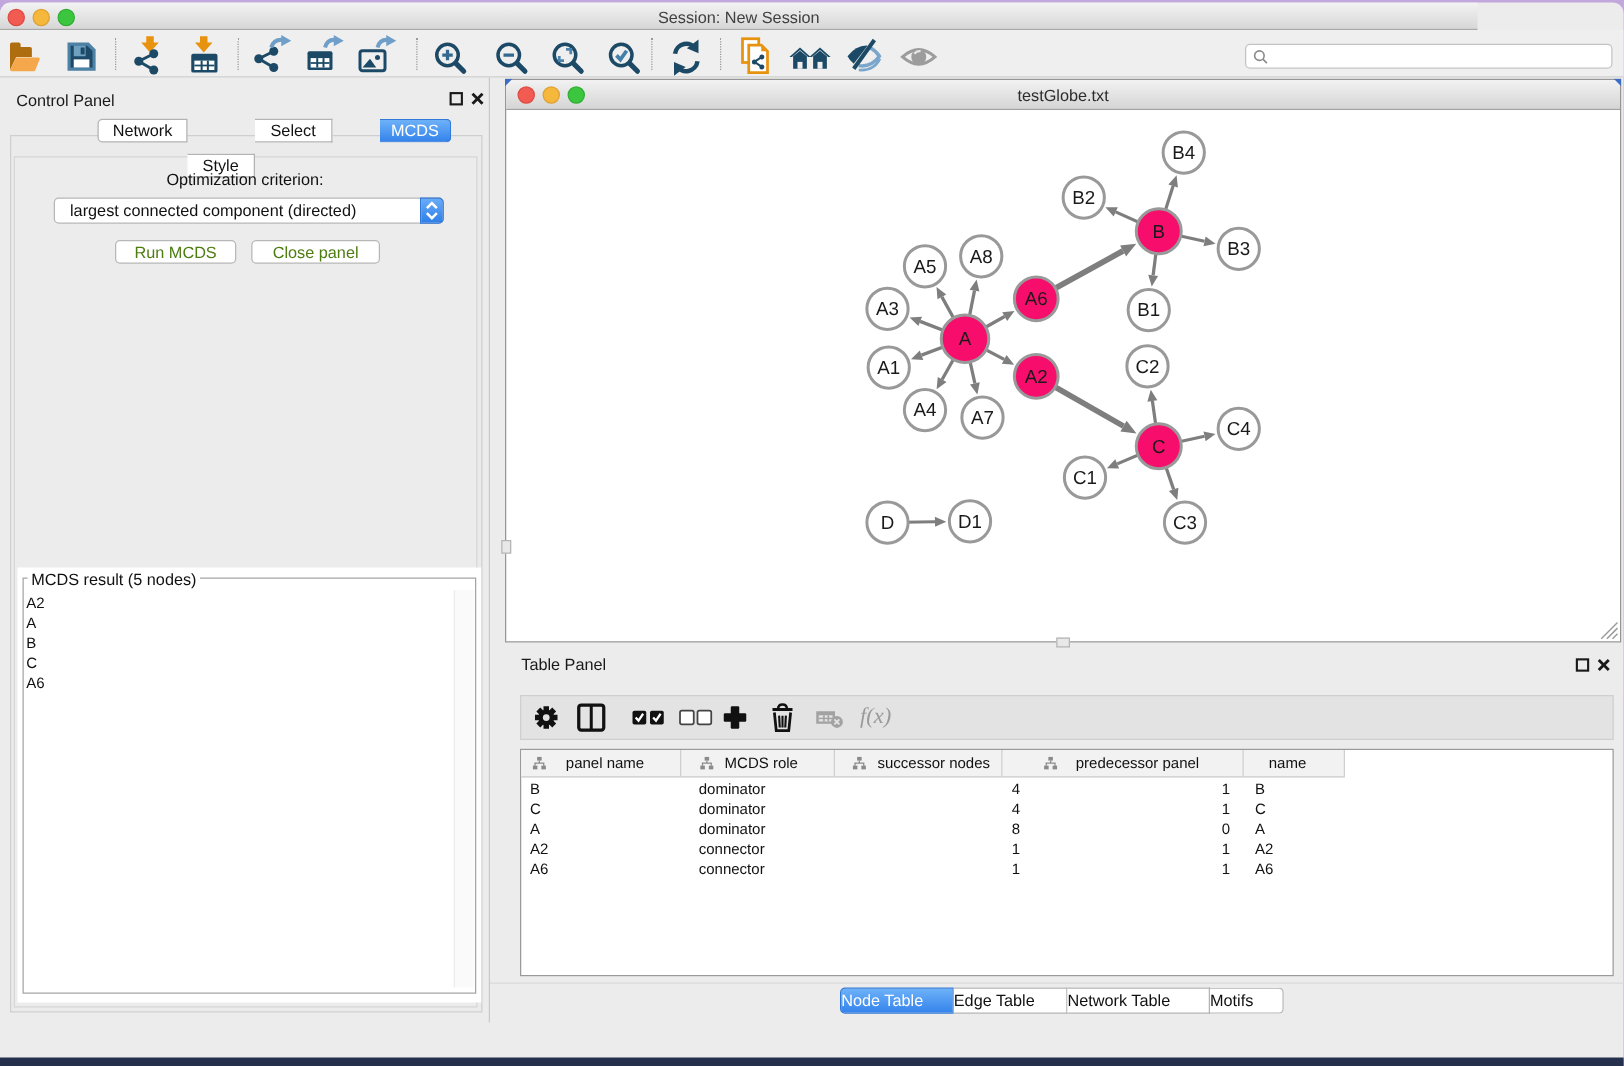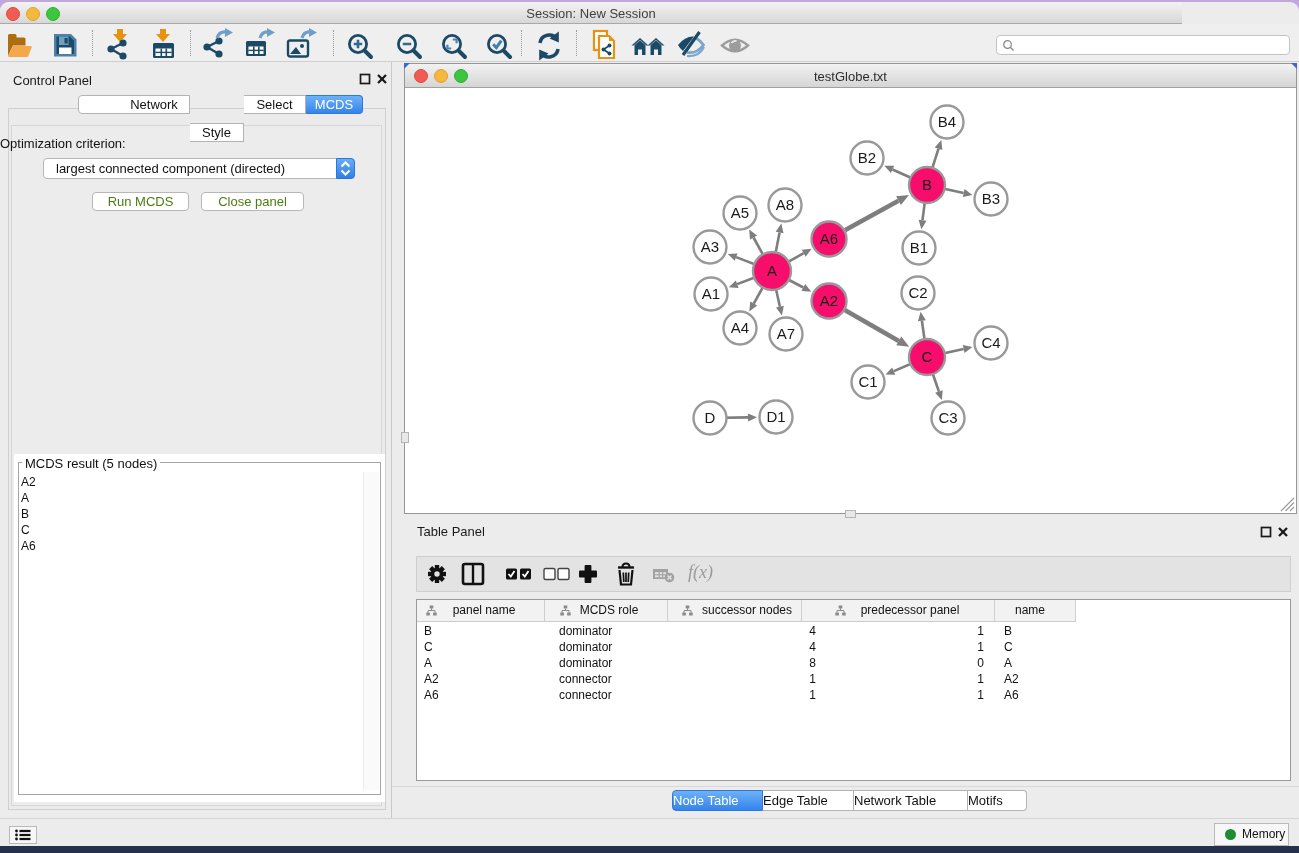--- a/index.html
+++ b/index.html
@@ -12,25 +12,25 @@
 #title{width:100%;text-align:center;top:4px;font-size:13px;color:#404040;}
 .tl{width:12px;height:12px;border-radius:50%;top:5px;}
 #toolbar{left:0;top:22px;width:1299px;height:37px;background:#efefef;border-bottom:1px solid #cfcfcf;}
 .sep{top:6px;height:26px;width:0;border-left:1px dotted #9a9a9a;}
 #search{left:996px;top:11px;width:292px;height:18px;background:#fff;border:1px solid #c3c3c3;border-radius:4px;}
 
 #cp-title{left:13px;top:71px;font-size:13px;color:#1a1a1a;}
 #cp-tabs{left:78px;top:93px;height:19px;}
 .tab{float:left;height:17px;line-height:17px;font-size:13px;text-align:center;background:#fff;border:1px solid #b3b3b3;border-left:none;color:#111;padding:0;}
 .tab.first{border-left:1px solid #b3b3b3;border-radius:4px 0 0 4px;}
-.tab.last{border-radius:0 4px 4px 0;}
+.tab.last{border-radius:0 4px 4px 0;margin-left:38px;}
 .tab.sel{background:linear-gradient(#6db1f8,#3584ec);color:#fff;border-color:#3079d8;}
 #cp-outer{left:8px;top:106px;width:376px;height:700px;background:#ebebeb;border:1px solid #cfcfcf;}
 #cp-inner{left:11px;top:123px;width:369px;height:679px;background:#ececec;border:1px solid #d6d6d6;}
-#opt-label{left:0;top:134px;width:392px;font-size:13px;color:#111;}
+#opt-label{left:0;top:134px;width:392px;text-align:center;font-size:13px;color:#111;}
 #dd{left:43px;top:156px;width:310px;height:19px;background:#fff;border:1px solid #b7b7b7;border-radius:4px;}
 #dd-text{left:12px;top:2px;font-size:13px;color:#111;white-space:nowrap;}
 #dd-btn{right:-1px;top:-1px;width:17px;height:19px;background:linear-gradient(#69acf8,#2f7fe9);border-radius:0 4px 4px 0;border:1px solid #2e76d8;}
 .btn{height:17px;background:#fff;border:1px solid #b7b7b7;border-radius:4px;font-size:13px;text-align:center;line-height:17px;color:#4d7c0f;}
 #white-sub{left:14px;top:452px;width:371px;height:348px;background:#fff;}
 #groupbox{left:18px;top:460px;width:361px;height:331px;border:1px solid #a5a5a5;}
 #gb-label{left:22px;top:454px;background:#fff;padding:0 3px;font-size:13px;color:#111;}
 #mcds-list{left:21px;top:472px;width:341px;font-size:12px;color:#111;line-height:16px;}
 #scrolltrack{left:363px;top:470px;width:15px;height:318px;background:#fafafa;border-left:1px solid #ededed;}
 #vdivider{left:391px;top:60px;width:1px;height:756px;background:#c9c9c9;}
@@ -191,21 +191,21 @@
   <svg class="abs" style="left:359px;top:71px" width="12" height="12" viewBox="0 0 12 12">
         <rect x="1.5" y="1.5" width="9" height="9" fill="none" stroke="#1a1a1a" stroke-width="1.7"></rect>
       </svg>
       <svg class="abs" style="left:376px;top:71px" width="12" height="12" viewBox="0 0 12 12">
         <line x1="2" y1="2" x2="10" y2="10" stroke="#1a1a1a" stroke-width="2.3"></line>
         <line x1="10" y1="2" x2="2" y2="10" stroke="#1a1a1a" stroke-width="2.3"></line>
       </svg>
   <div id="cp-outer" class="abs"></div>
   <div id="cp-inner" class="abs"></div>
   <div id="cp-tabs" class="abs">
-    <div class="tab first" style="width:70px;padding-left:40px;">Network</div>
+    <div class="tab first" style="width:70px;">Network</div>
     <div class="tab" style="width:53px;margin-top:28px;">Style</div>
     <div class="tab" style="width:61px;">Select</div>
     <div class="tab sel last" style="width:56px;">MCDS</div>
   </div>
   <div id="opt-label" class="abs">Optimization criterion:</div>
   <div id="dd" class="abs">
     <div id="dd-text" class="abs">largest connected component (directed)</div>
     <div id="dd-btn" class="abs">
           <svg class="abs" style="left:3px;top:2px" width="11" height="15" viewBox="0 0 11 15">
             <path d="M1.5,5.5 L5.5,1.5 L9.5,5.5" fill="none" stroke="#fff" stroke-width="2"></path>
@@ -440,31 +440,15 @@
     <div class="row abs" style="left:468px;top:87px;width:99px;text-align:right;">1</div>
     <div class="row abs" style="left:587px;top:87px;">A6</div>
   </div>
   <div class="abs" style="left:392px;top:784px;width:907px;height:1px;background:#d9d9d9;"></div>
   <div id="tabs2" class="abs">
     <div class="tab2 sel first" style="width:89px;">Node Table</div>
     <div class="tab2" style="width:90px;">Edge Table</div>
     <div class="tab2" style="width:113px;">Network Table</div>
     <div class="tab2 last" style="width:58px;">Motifs</div>
   </div>
-  <div id="statusbar" class="abs">
-    <div id="stat-icon" class="abs">
-          <svg class="abs" style="left:5px;top:2px" width="16" height="12" viewBox="0 0 16 12">
-            <circle cx="1.5" cy="2" r="1.4" fill="#111"></circle>
-            <circle cx="1.5" cy="6" r="1.4" fill="#111"></circle>
-            <circle cx="1.5" cy="10" r="1.4" fill="#111"></circle>
-            <rect x="4.5" y="0.9" width="11" height="2.2" fill="#111"></rect>
-            <rect x="4.5" y="4.9" width="11" height="2.2" fill="#111"></rect>
-            <rect x="4.5" y="8.9" width="11" height="2.2" fill="#111"></rect>
-          </svg>
-        </div>
-    <div id="memory" class="abs">
-          <div class="abs" style="left:10px;top:5px;width:11px;height:11px;border-radius:50%;background:#1d8c34;"></div>
-          <div class="abs" style="left:27px;top:3px;font-size:12px;">Memory</div>
-        </div>
-  </div>
 </div>
 <div id="bottomwall"></div>
 </div>
 
 </body></html>

